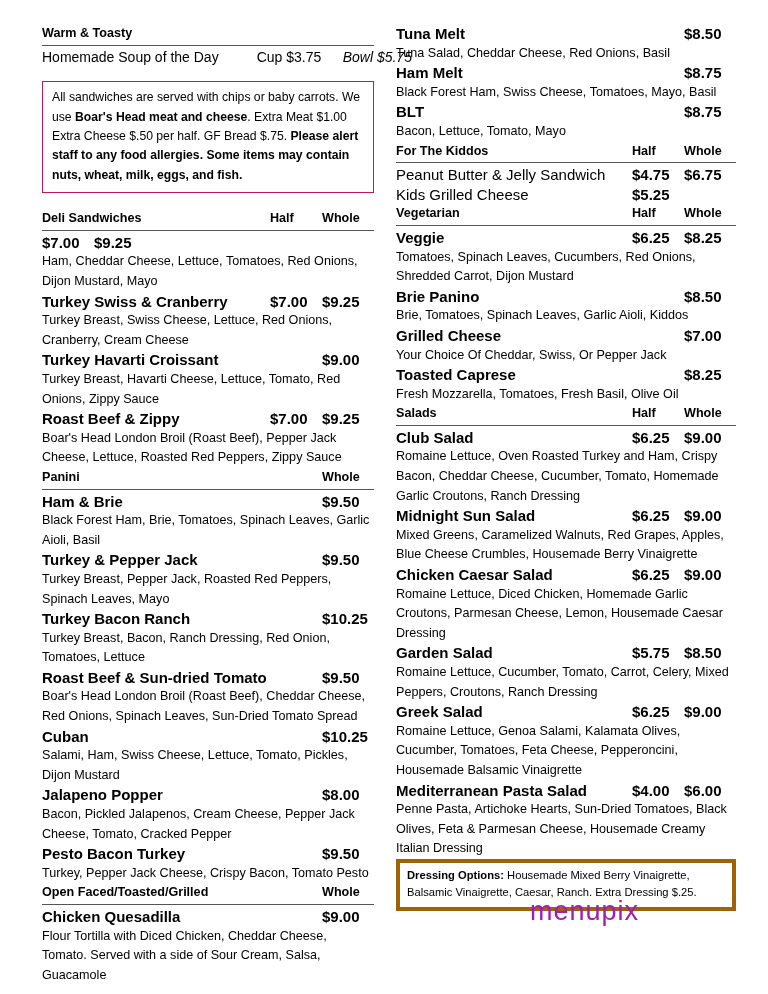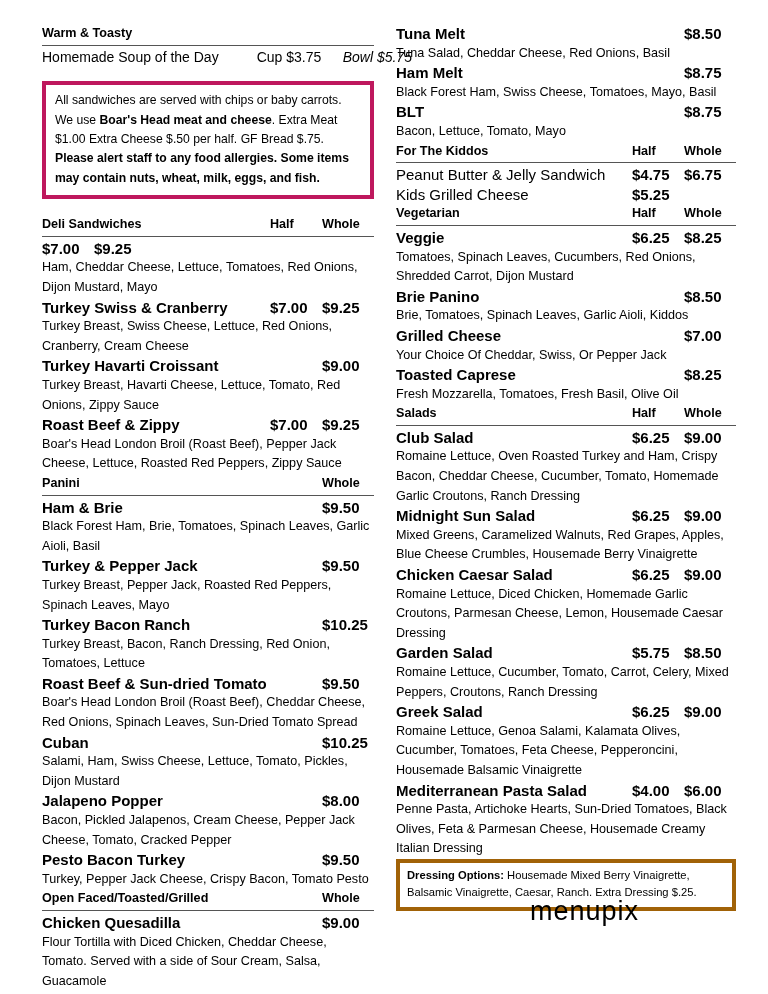--- a/index.html
+++ b/index.html
@@ -81,21 +81,21 @@
   
   .desc {
     font-size: 12.6px;
     line-height: 19.6px;
     font-weight: normal;
     white-space: normal;
   }
 
   
   .notebox {
-    border: 4px solid #be185d;
+    border: 1px solid #be185d;
     padding: 6px 9px 7px 9px;
     margin: 14px 0 16px 0;
     font-size: 12.2px;
     line-height: 19.4px;
   }
   .dressbox {
     border: 4px solid #a16207;
     padding: 4px 7px 5px 7px;
     margin-top: 0;
     font-size: 11.2px;
@@ -111,21 +111,21 @@
   .soup-row .nm { flex: 1 1 auto; }
   .soup-row .cup { flex: 0 0 auto; width: 86px; margin-left: 38px; }
   .soup-row .bowl { flex: 0 0 auto; font-style: italic; }
 
   .watermark {
     position: absolute;
     left: 530px;
     top: 896px;
     font-size: 27px;
     letter-spacing: 1px;
-    color: #000000;
+    color: #a21caf;
     font-family: "Liberation Sans", sans-serif;
     user-select: none;
   }
 </style>
 </head>
 <body>
 
 <div class="page">
 
   <div class="columns">

